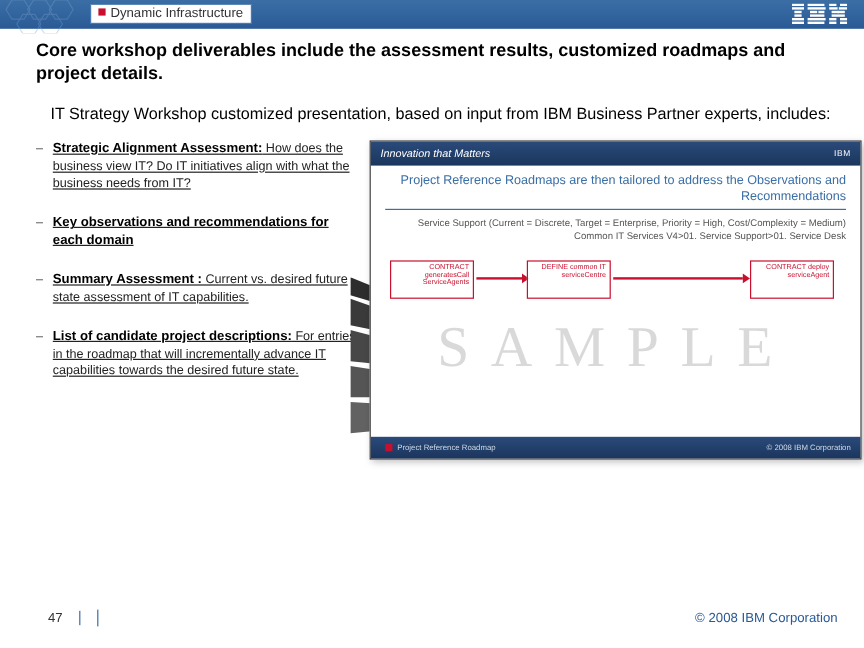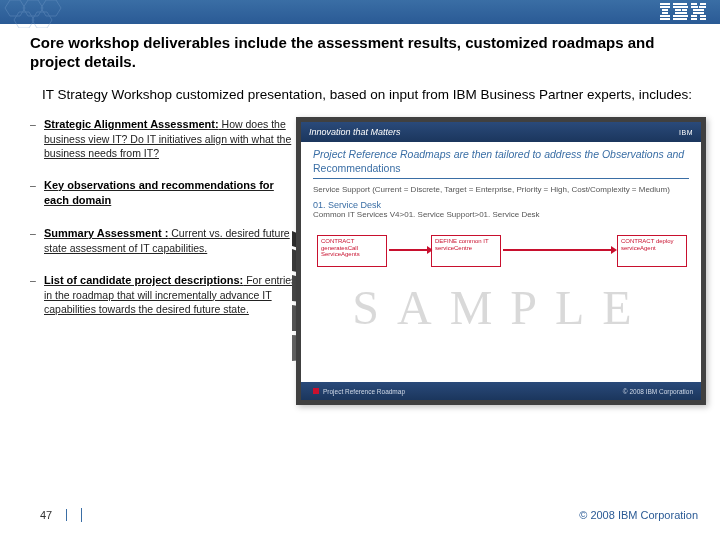--- a/index.html
+++ b/index.html
@@ -102,43 +102,43 @@
     margin-left: -4px;
   }
   .fan {
     position: absolute;
     left: -4px; top: 114px;
     width: 170px; height: 142px;
   }
   .sample-card {
     position: relative;
     width: 410px;
-    border: 5px solid #404040;
+    border: 1px solid #404040;
     background: #fff;
     box-shadow: 2px 2px 6px rgba(0,0,0,0.25);
     z-index: 2;
-    margin-left: 0;
+    margin-left: 12px;
+    text-align: right;
   }
   .sample-header {
     background: linear-gradient(to bottom,#2a4a7a,#1b365d);
     color: #fff;
     height: 20px;
     display: flex;
     align-items: center;
     justify-content: space-between;
     padding: 0 8px;
     font-size: 9px;
     font-style: italic;
   }
   .sample-header .ibm-sm { font-style:normal; font-size:7px; letter-spacing:0.5px; }
   .sample-title1 {
     font-size: 10.5px;
     color: #3a6ea5;
     padding: 6px 12px 2px 12px;
-    font-style: italic;
   }
   .sample-title2 {
     font-size: 10.5px;
     color: #3a6ea5;
     padding: 0 12px 4px 12px;
   }
   .sample-hr { border:none; border-top:1px solid #3a6ea5; margin:0 12px; }
   .sample-meta {
     font-size: 8px;
     color: #555;
@@ -251,20 +251,23 @@
   <div class="hex-pattern">
     <svg viewBox="0 0 140 32">
       <g fill="none" stroke="#7aa0cc" stroke-width="1">
         <polygon points="10,4 20,4 25,12 20,20 10,20 5,12"></polygon>
         <polygon points="28,4 38,4 43,12 38,20 28,20 23,12"></polygon>
         <polygon points="46,4 56,4 61,12 56,20 46,20 41,12"></polygon>
         <polygon points="19,16 29,16 34,24 29,32 19,32 14,24"></polygon>
         <polygon points="37,16 47,16 52,24 47,32 37,32 32,24"></polygon>
       </g>
     </svg>
+  </div>
+  <div class="brand-tag">
+    <span class="red-sq"></span><span>Dynamic Infrastructure</span>
   </div>
   <div class="ibm-logo-top">
     <svg width="46" height="18" viewBox="0 0 46 18">
       <g fill="#fff">
         <rect x="0" y="0" width="10" height="2"></rect>
           <rect x="0" y="3" width="10" height="2"></rect>
         <rect x="2" y="6" width="6" height="2"></rect>
           <rect x="2" y="9" width="6" height="2"></rect>
         <rect x="0" y="12" width="10" height="2"></rect>
           <rect x="0" y="15" width="10" height="2"></rect>
@@ -314,21 +317,20 @@
 
       <div class="sample-card">
         <div class="sample-header">
           <span>Innovation that Matters</span>
           <span class="ibm-sm">IBM</span>
         </div>
         <div class="sample-title1">Project Reference Roadmaps are then tailored to address the Observations and</div>
         <div class="sample-title2">Recommendations</div>
         <hr class="sample-hr">
         <div class="sample-meta">Service Support (Current = Discrete, Target = Enterprise, Priority = High, Cost/Complexity = Medium)</div>
-        <div class="sample-sub1">01. Service Desk</div>
         <div class="sample-sub2">Common IT Services V4&gt;01. Service Support&gt;01. Service Desk</div>
         <div class="sample-diagram">
           <div class="diag-box b1">CONTRACT generatesCall ServiceAgents</div>
           <div class="diag-arrow a1"></div>
           <div class="diag-box b2">DEFINE common IT serviceCentre</div>
           <div class="diag-arrow a2"></div>
           <div class="diag-box b3">CONTRACT deploy serviceAgent</div>
           <div class="sample-watermark">SAMPLE</div>
         </div>
         <div class="sample-footer">

